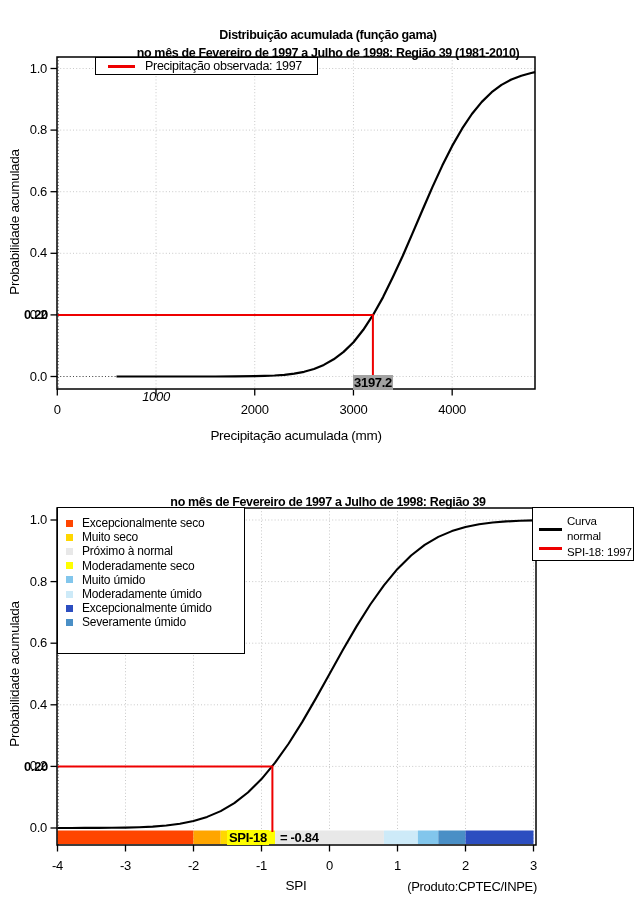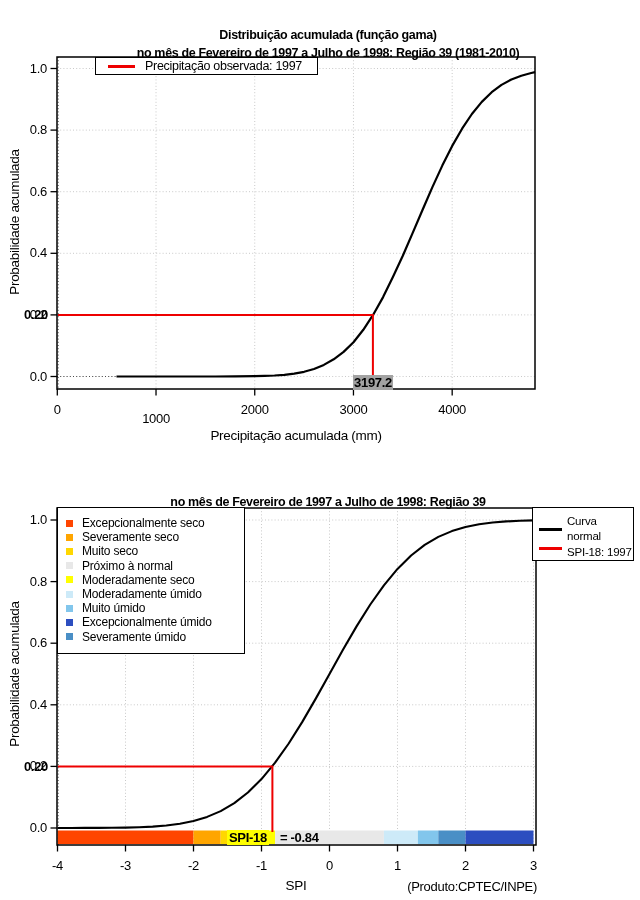--- a/index.html
+++ b/index.html
@@ -129,61 +129,57 @@
     <span class="hl" id="spi-hl" style="background: rgb(255, 255, 0);">SPI-18</span>
     <span class="val">= -0.84</span>
   </div>
 
   <div id="legend2-left" class="legend-box">
       <div class="cat-row">
         <span class="cat-sq" style="background: rgb(255, 69, 0);"></span>
         <span class="cat-label">Excepcionalmente seco</span>
       </div>
       <div class="cat-row">
-        <span class="cat-sq" style="background: rgb(255, 165, 0);"></span>
-        <span class="cat-label">Severamente seco</span>
-      </div>
-      <div class="cat-row">
         <span class="cat-sq" style="background: rgb(255, 215, 0);"></span>
         <span class="cat-label">Muito seco</span>
       </div>
       <div class="cat-row">
         <span class="cat-sq" style="background: rgb(232, 232, 232);"></span>
         <span class="cat-label">Próximo à normal</span>
       </div>
       <div class="cat-row">
         <span class="cat-sq" style="background: rgb(255, 255, 0);"></span>
         <span class="cat-label">Moderadamente seco</span>
       </div>
       <div class="cat-row">
+        <span class="cat-sq" style="background: rgb(130, 198, 236);"></span>
+        <span class="cat-label">Muito úmido</span>
+      </div>
+      <div class="cat-row">
         <span class="cat-sq" style="background: rgb(205, 234, 248);"></span>
         <span class="cat-label">Moderadamente úmido</span>
-      </div>
-      <div class="cat-row">
-        <span class="cat-sq" style="background: rgb(130, 198, 236);"></span>
-        <span class="cat-label">Muito úmido</span>
       </div>
       <div class="cat-row">
         <span class="cat-sq" style="background: rgb(44, 78, 192);"></span>
         <span class="cat-label">Excepcionalmente úmido</span>
       </div>
       <div class="cat-row">
         <span class="cat-sq" style="background: rgb(74, 143, 198);"></span>
         <span class="cat-label">Severamente úmido</span>
       </div>
     </div>
 
   <div id="legend2-right" class="legend-box">
     <span class="l2r-line" id="l2r-black" style="top: 20px; background: rgb(0, 0, 0);"></span>
     <span class="l2r-line" id="l2r-red" style="top: 39px; background: rgb(238, 0, 0);"></span>
     <span class="l2r-text l2r-wrap" style="top:6px">Curva normal</span>
     <span class="l2r-text" style="top:36.5px">SPI-18: 1997</span>
   </div>
 <div class="tick xt" style="left: 57.3px; top: 403px;">0</div>
-    <div class="tick xt" style="left: 156.02px; top: 412px;">1000</div>
+    <div class="tick xt" style="left: 156.02px; top: 390px; font-style: italic;">1000</div>
     <div class="tick xt" style="left: 254.74px; top: 403px;">2000</div>
     <div class="tick xt" style="left: 353.46px; top: 403px;">3000</div>
     <div class="tick xt" style="left: 452.18px; top: 403px;">4000</div>
     <div class="tick yt" style="left: 16px; top: 369.5px;">0.0</div>
     <div class="tick yt" style="left: 16px; top: 307.9px;">0.2</div>
     <div class="tick yt" style="left: 16px; top: 246.3px;">0.4</div>
     <div class="tick yt" style="left: 16px; top: 184.7px;">0.6</div>
     <div class="tick yt" style="left: 16px; top: 123.1px;">0.8</div>
     <div class="tick yt" style="left: 16px; top: 61.5px;">1.0</div>
     <div class="tick xt" style="left: 57.5px; top: 859px;">-4</div>

